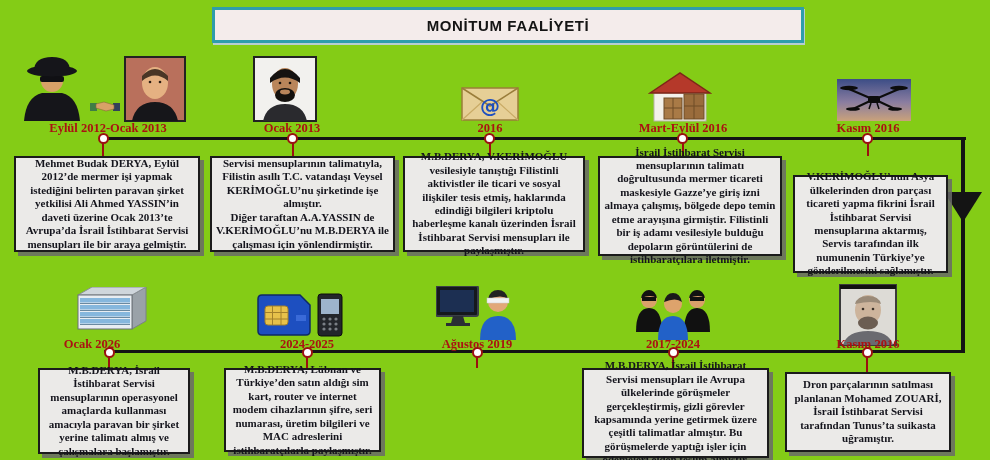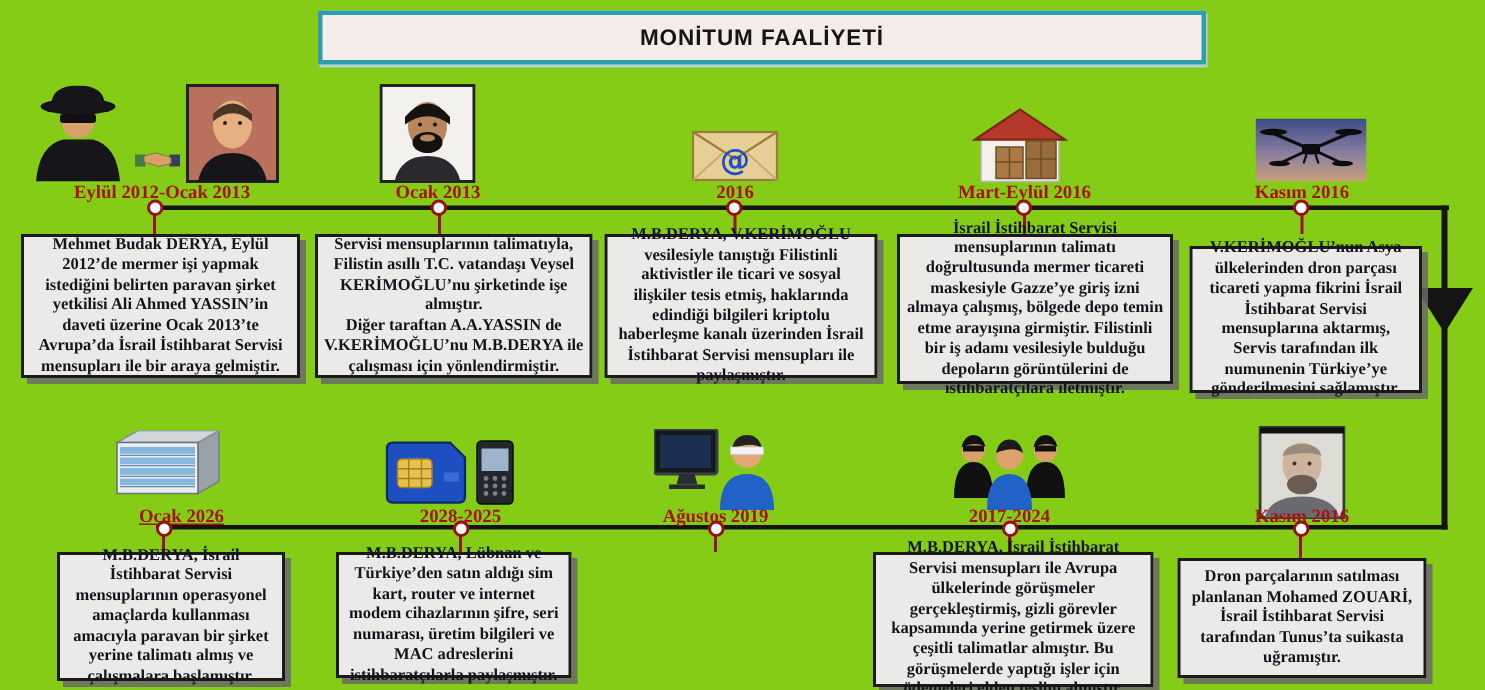--- a/index.html
+++ b/index.html
@@ -137,21 +137,21 @@
   <div class="ebox" style="left:210px;top:156px;width:185px;height:96px;">
     <div class="txt">Servisi mensuplarının talimatıyla, Filistin asıllı T.C. vatandaşı Veysel KERİMOĞLU’nu şirketinde işe almıştır.
 Diğer taraftan A.A.YASSIN de V.KERİMOĞLU’nu M.B.DERYA ile çalışması için yönlendirmiştir.</div>
   </div>
   <div class="ebox" style="left:403px;top:156px;width:182px;height:96px;">
     <div class="txt">M.B.DERYA, V.KERİMOĞLU vesilesiyle tanıştığı Filistinli aktivistler ile ticari ve sosyal ilişkiler tesis etmiş, haklarında edindiği bilgileri kriptolu haberleşme kanalı üzerinden İsrail İstihbarat Servisi mensupları ile paylaşmıştır.</div>
   </div>
   <div class="ebox" style="left:598px;top:156px;width:184px;height:100px;">
     <div class="txt">İsrail İstihbarat Servisi mensuplarının talimatı doğrultusunda mermer ticareti maskesiyle Gazze’ye giriş izni almaya çalışmış, bölgede depo temin etme arayışına girmiştir. Filistinli bir iş adamı vesilesiyle bulduğu depoların görüntülerini de istihbaratçılara iletmiştir.</div>
   </div>
-  <div class="ebox" style="left:793px;top:164px;width:155px;height:98px;">
+  <div class="ebox" style="left:793px;top:175px;width:155px;height:98px;">
     <div class="txt">V.KERİMOĞLU’nun Asya ülkelerinden dron parçası ticareti yapma fikrini İsrail İstihbarat Servisi mensuplarına aktarmış, Servis tarafından ilk numunenin Türkiye’ye gönderilmesini sağlamıştır.</div>
   </div>
 
   <div class="icon" style="left:76px;top:287px;">
     <svg width="72" height="48" viewBox="0 0 72 48">
       <polygon points="56,8 70,0 70,34 56,42" fill="#9aa2a8" stroke="#7a8086"></polygon>
       <polygon points="2,8 16,0 70,0 56,8" fill="#cfd6dc" stroke="#8a9096"></polygon>
       <rect x="2" y="8" width="54" height="34" fill="#e8edf2" stroke="#6a7076"></rect>
       <rect x="4" y="11" width="50" height="4.5" fill="#86b7dd"></rect>
       <rect x="4" y="18" width="50" height="4.5" fill="#86b7dd"></rect>
@@ -212,22 +212,22 @@
       <rect x="1" y="1" width="56" height="4" fill="#111"></rect>
       <path d="M4 61 Q8 47 29 47 Q50 47 54 61 Z" fill="#6a6a70"></path>
       <ellipse cx="29" cy="26" rx="13" ry="15" fill="#cdb49c"></ellipse>
       <ellipse cx="29" cy="39" rx="10" ry="6.5" fill="#6b5d52"></ellipse>
       <path d="M16 20 Q18 12 29 12 Q40 12 42 20 Q34 16 16 20 Z" fill="#9a8a78"></path>
       <circle cx="24" cy="25" r="1.3" fill="#3a3028"></circle>
         <circle cx="34" cy="25" r="1.3" fill="#3a3028"></circle>
     </svg>
   </div>
 
-  <div class="date" style="left:61px;top:337px;width:120px;text-decoration:underline;">Ocak 2026</div>
-  <div class="date" style="left:247px;top:337px;width:120px;">2028-2025</div>
+  <div class="date" style="left:32px;top:337px;width:120px;">Ocak 2026</div>
+  <div class="date" style="left:247px;top:337px;width:120px;">2024-2025</div>
   <div class="date" style="left:417px;top:337px;width:120px;">Ağustos 2019</div>
   <div class="date" style="left:613px;top:337px;width:120px;">2017-2024</div>
   <div class="date" style="left:808px;top:337px;width:120px;">Kasım 2016</div>
 
   <div class="node" style="left:104px;top:347px;"></div>
   <div class="node" style="left:302px;top:347px;"></div>
   <div class="node" style="left:472px;top:347px;"></div>
   <div class="node" style="left:668px;top:347px;"></div>
   <div class="node" style="left:862px;top:347px;"></div>
   <div class="stem" style="left:108px;top:356px;height:12px;"></div>

